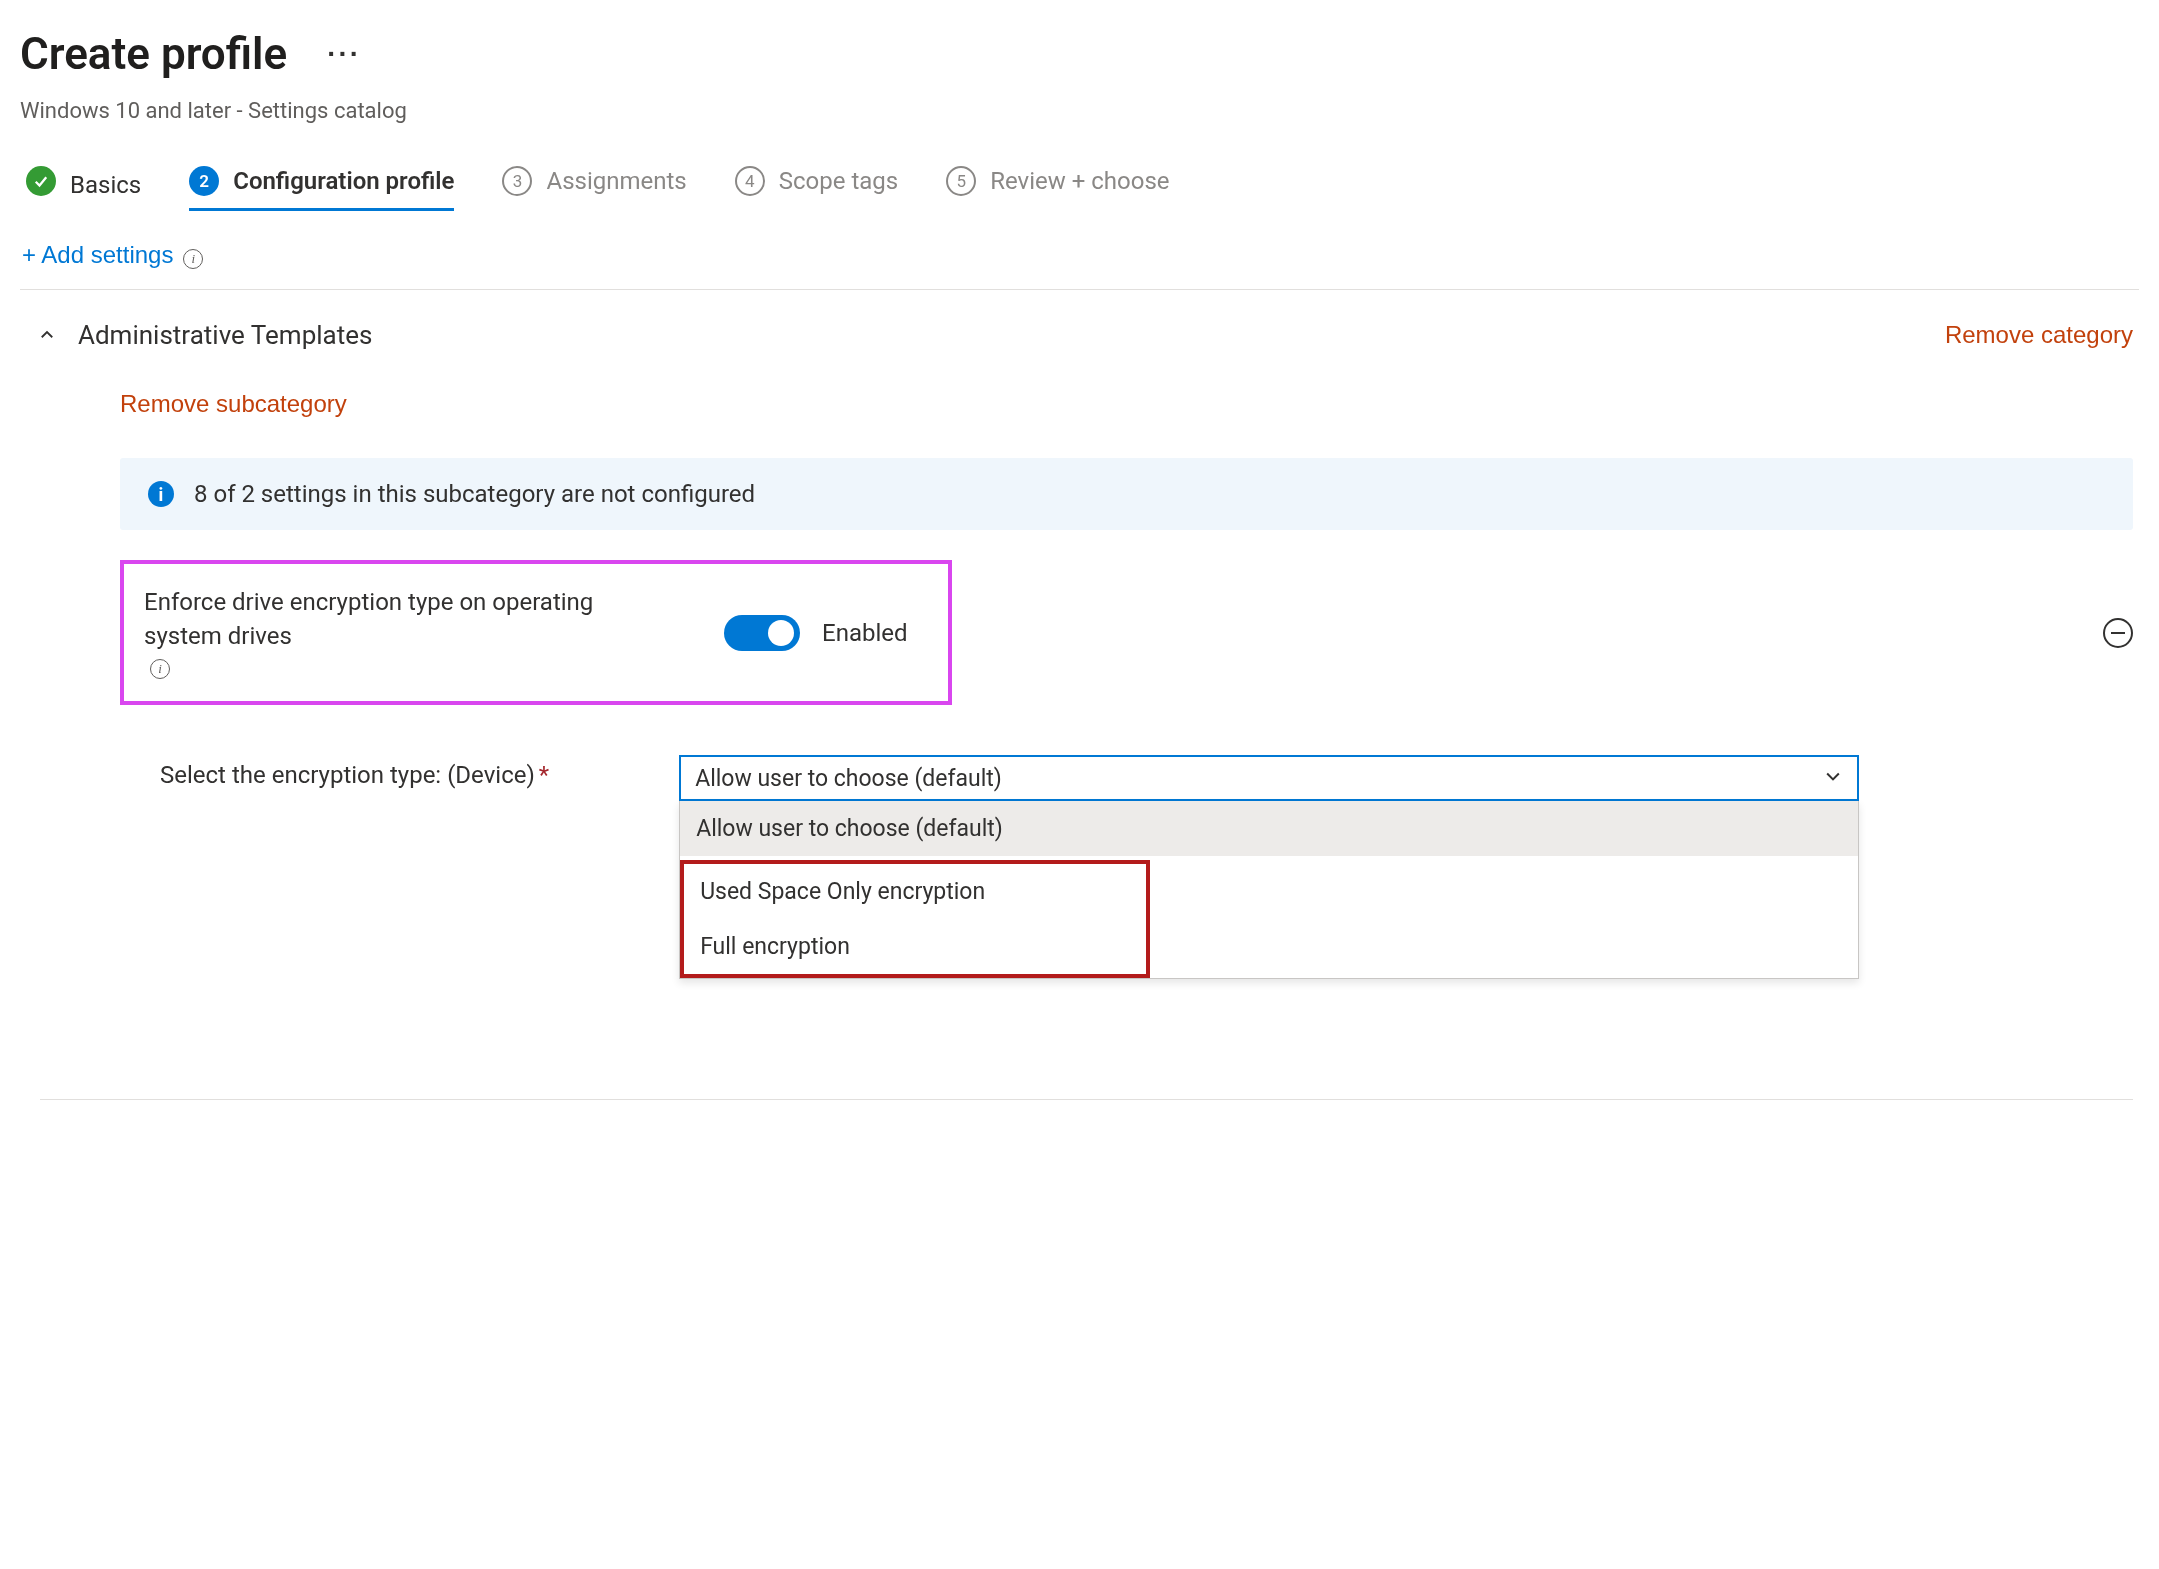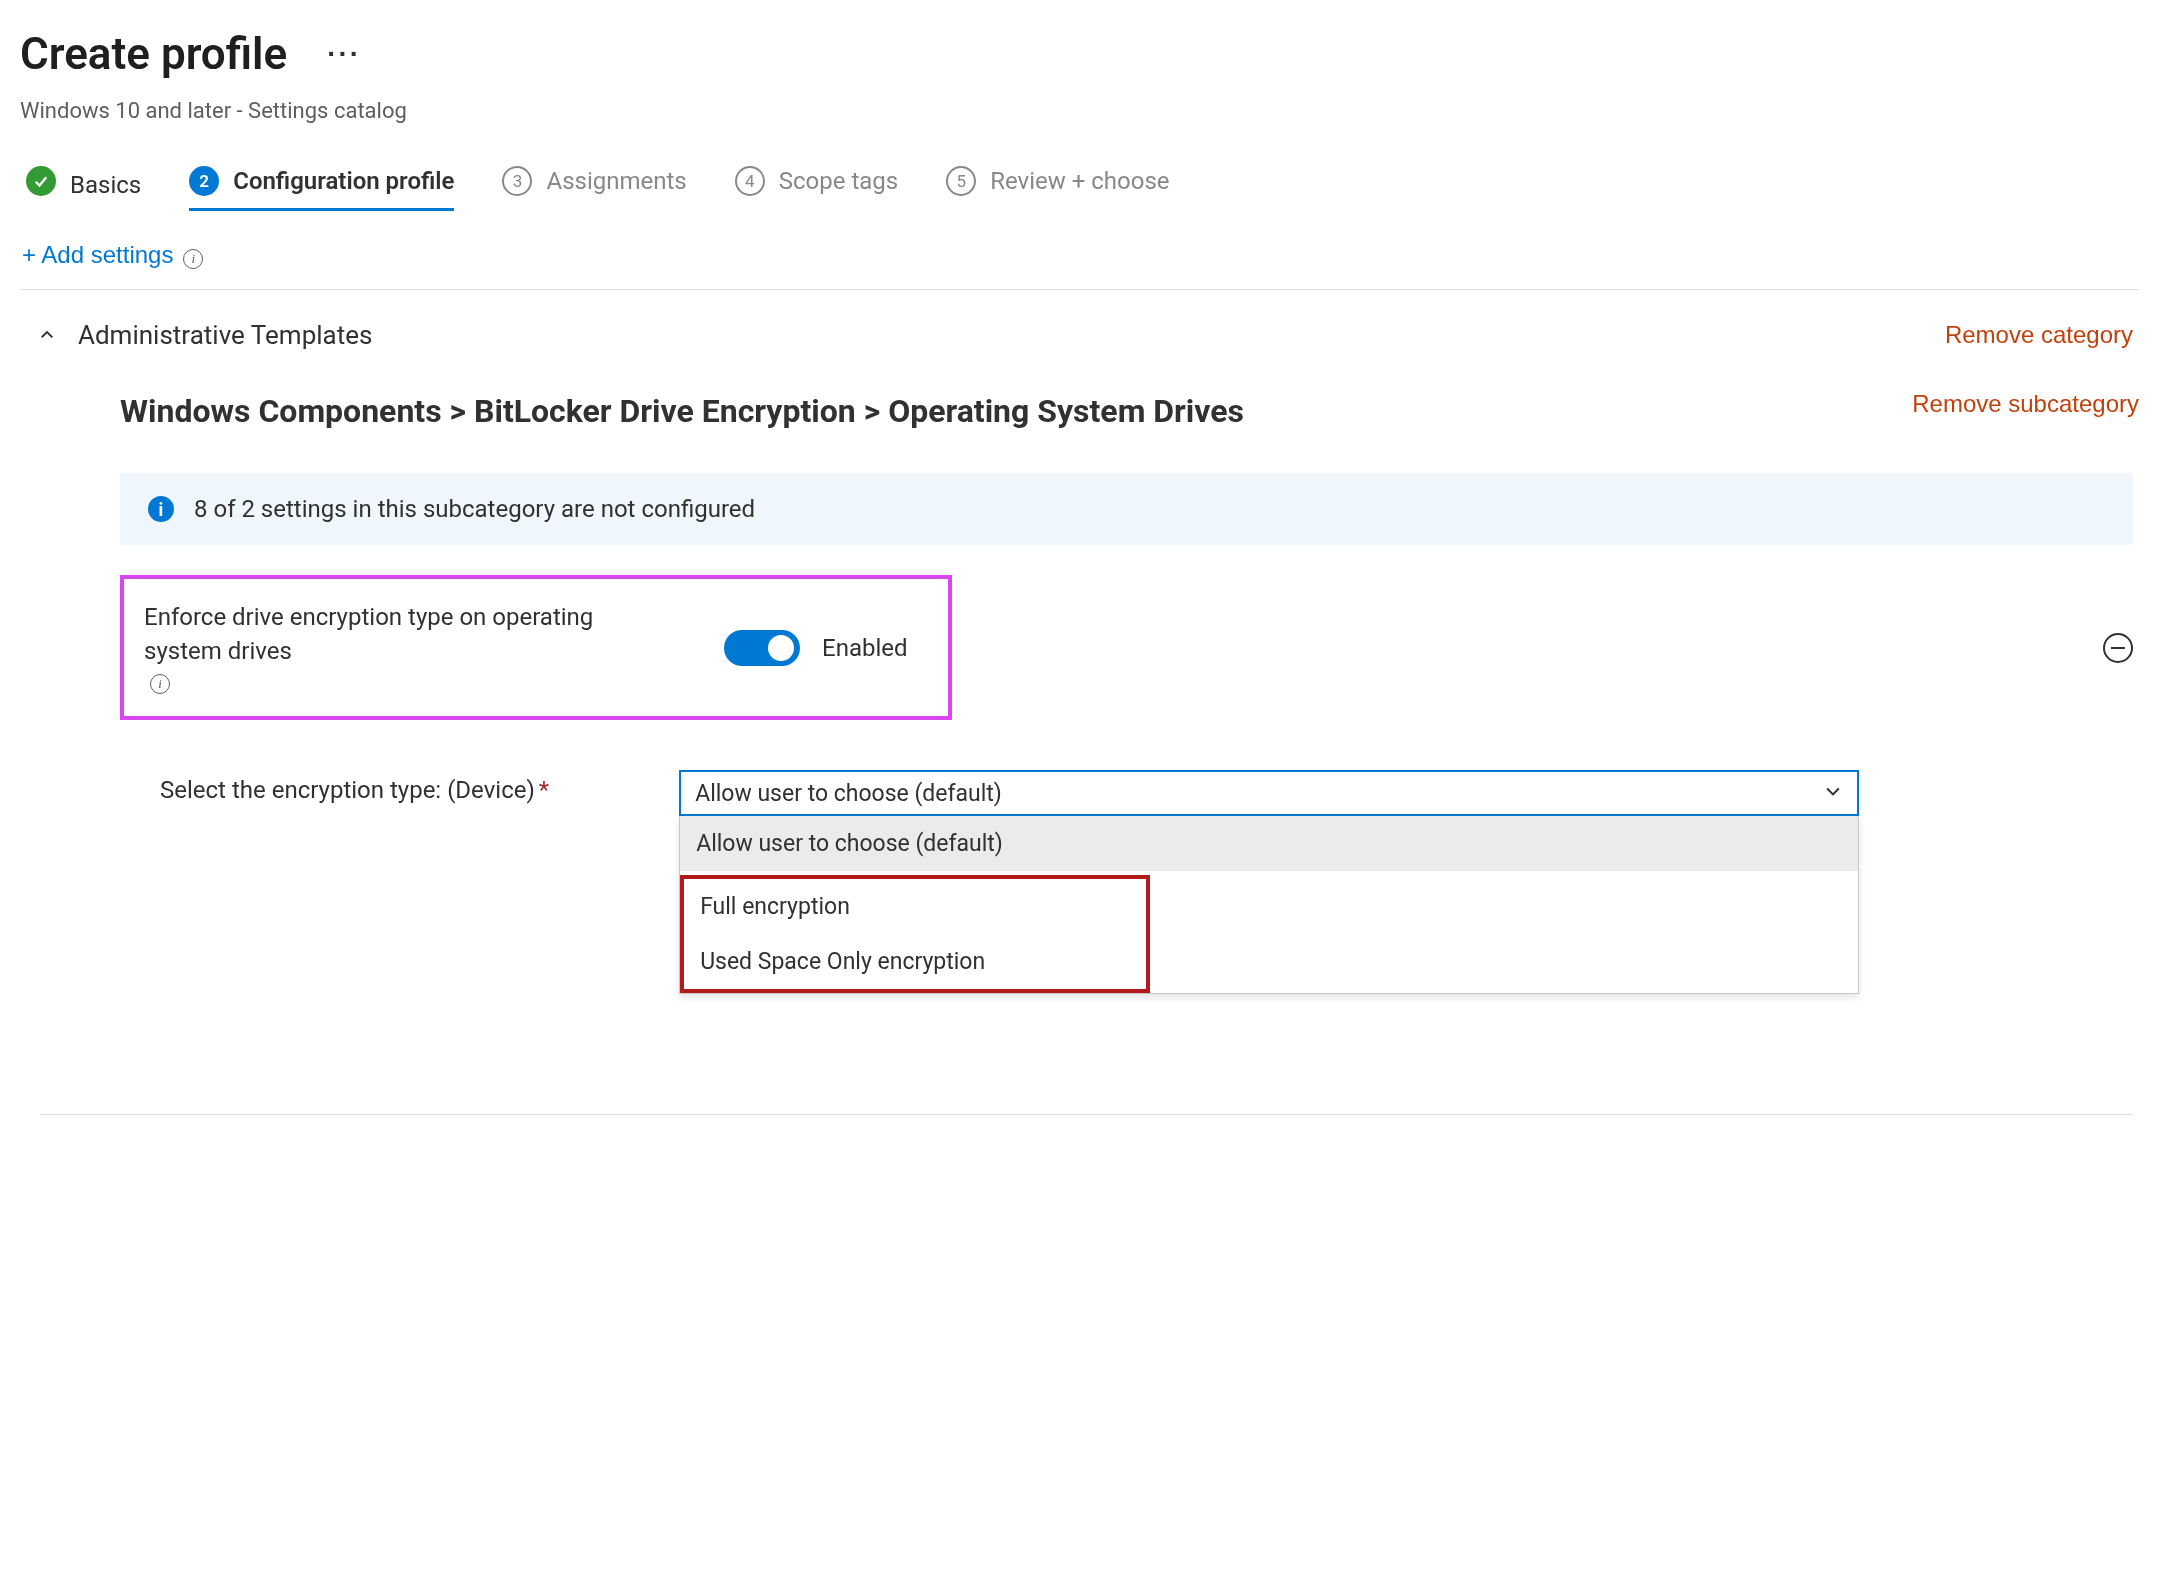--- a/index.html
+++ b/index.html
@@ -161,21 +161,20 @@
       <svg viewBox="0 0 24 24">
           <polyline points="5,15 12,8 19,15"></polyline>
         </svg>
     </span>
     <span class="cat-title">Administrative Templates</span>
   </div>
   <button class="link-action">Remove category</button>
 </div>
 
 <div class="subcat-row">
-  <div class="subcat-title">Windows Components &gt; BitLocker Drive Encryption &gt; Operating System Drives</div>
   <button class="link-action">Remove subcategory</button>
 </div>
 
 <div class="notice">
   <span class="bang">i</span>
   <span>8 of 2 settings in this subcategory are not configured</span>
 </div>
 
 <div class="setting-block">
   <div class="setting-inner">
@@ -204,20 +203,20 @@
       <span>Allow user to choose (default)</span>
       <span class="chev-down">
         <svg viewBox="0 0 24 24">
             <polyline points="5,9 12,16 19,9"></polyline>
           </svg>
       </span>
     </div>
     <div class="dropdown-list">
       <div class="dd-item highlighted">Allow user to choose (default)</div>
       <div class="dd-red-box">
+        <div class="dd-item">Used Space Only encryption</div>
         <div class="dd-item">Full encryption</div>
-        <div class="dd-item">Used Space Only encryption</div>
       </div>
     </div>
   </div>
 </div>
 
 <hr class="under-setting">
 
 </body></html>

